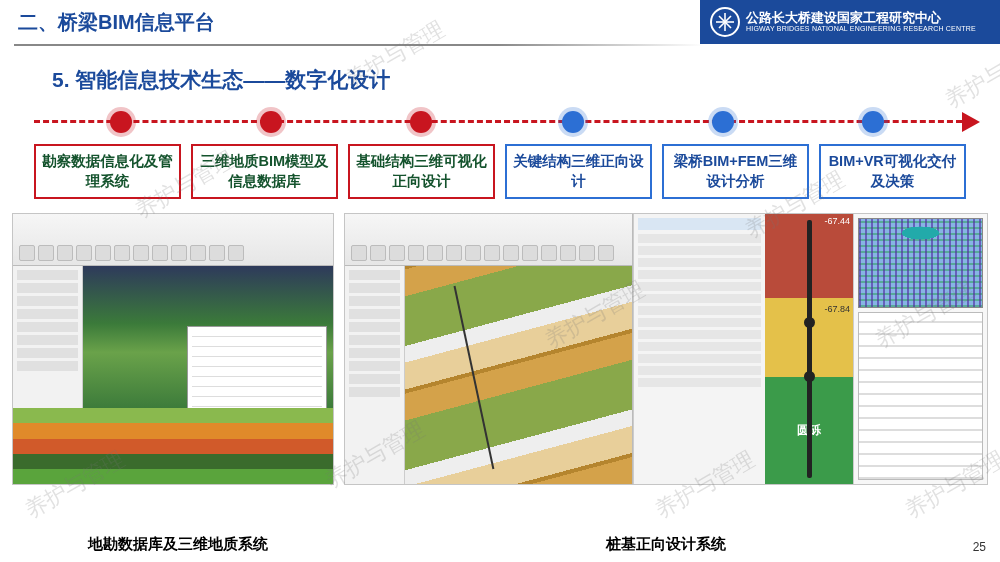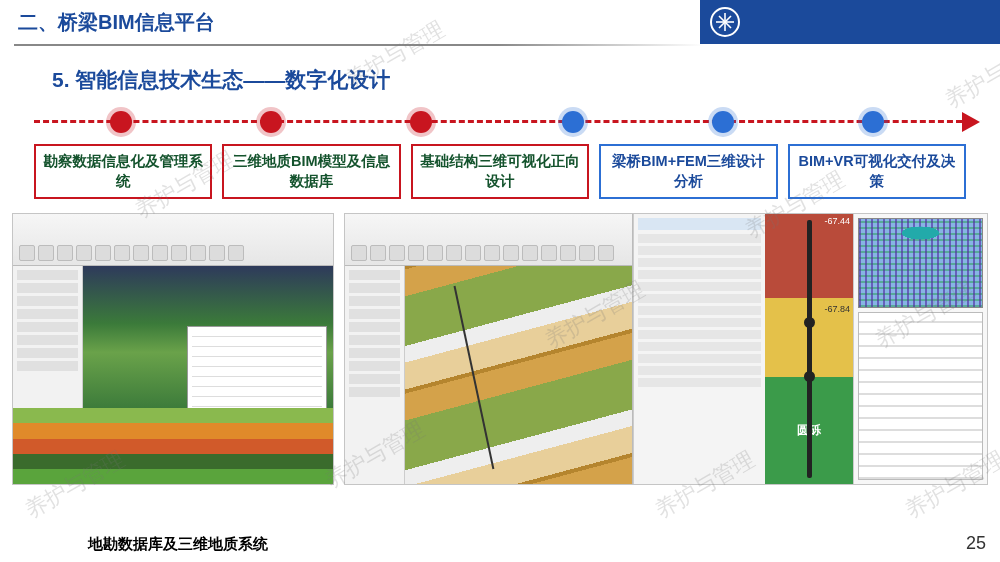--- a/index.html
+++ b/index.html
@@ -210,21 +210,21 @@
     display:flex;
     padding: 6px 12px 0 12px;
     font-weight: bold;
     font-size: 15px;
     margin-top: 44px;
   }
   .cap-left { width: 332px; text-align: center; }
   .cap-right { flex:1; text-align: center; }
   .pagenum {
     position:absolute; right:14px; bottom:8px;
-    font-size: 18px; color:#333;
+    font-size: 12px; color:#333;
   }
   
   .wm {
     position: absolute;
     color: rgba(120,120,120,0.22);
     font-size: 22px;
     transform: rotate(-30deg);
     pointer-events: none;
     white-space: nowrap;
     font-weight: 500;
@@ -239,20 +239,24 @@
     <div class="logo-circle">
       <svg width="18" height="18" viewBox="0 0 18 18">
           <g stroke="#fff" stroke-width="1.6" fill="none">
             <line x1="9" y1="0" x2="9" y2="18"></line>
             <line x1="0" y1="9" x2="18" y2="9"></line>
             <line x1="3" y1="3" x2="15" y2="15"></line>
             <line x1="15" y1="3" x2="3" y2="15"></line>
           </g>
         </svg>
     </div>
+    <div class="org-text">
+      <div class="org-cn">公路长大桥建设国家工程研究中心</div>
+      <div class="org-en">HIGWAY BRIDGES NATIONAL ENGINEERING RESEARCH CENTRE</div>
+    </div>
   </div>
 </div>
 <div class="header-underline"></div>
 
 <div class="subtitle">5. 智能信息技术生态——数字化设计</div>
 
 <div class="timeline">
   <div class="dash-line"></div>
   <div class="arrowhead"></div>
   <div class="dot red d1"></div>
@@ -260,20 +264,21 @@
   <div class="dot red d3"></div>
   <div class="dot blue d4"></div>
   <div class="dot blue d5"></div>
   <div class="dot blue d6"></div>
 </div>
 
 <div class="boxes-row">
   <div class="tbox red">勘察数据信息化及管理系统</div>
   <div class="tbox red">三维地质BIM模型及信息数据库</div>
   <div class="tbox red">基础结构三维可视化正向设计</div>
+  <div class="tbox blue">关键结构三维正向设计</div>
   <div class="tbox blue">梁桥BIM+FEM三维设计分析</div>
   <div class="tbox blue">BIM+VR可视化交付及决策</div>
 </div>
 
 <div class="shots-row">
   <div class="shot shot-left">
     <div class="fake-toolbar">
       <div class="tb-btn"></div>
         <div class="tb-btn"></div>
         <div class="tb-btn"></div>
@@ -384,20 +389,21 @@
     </div>
     <div class="rshot-far">
       <div class="mesh-cyl"></div>
       <div class="drawing"></div>
     </div>
   </div>
 </div>
 
 <div class="footer-captions">
   <div class="cap-left">地勘数据库及三维地质系统</div>
+  <div class="cap-right">桩基正向设计系统</div>
 </div>
 
 <div class="pagenum">25</div>
 
 <div class="wm" style="top:40px; left:340px;">养护与管理</div>
 <div class="wm" style="top:60px; left:940px;">养护与管理</div>
 <div class="wm" style="top:170px; left:130px;">养护与管理</div>
 <div class="wm" style="top:190px; left:740px;">养护与管理</div>
 <div class="wm" style="top:300px; left:540px;">养护与管理</div>
 <div class="wm" style="top:300px; left:870px;">养护与管理</div>

